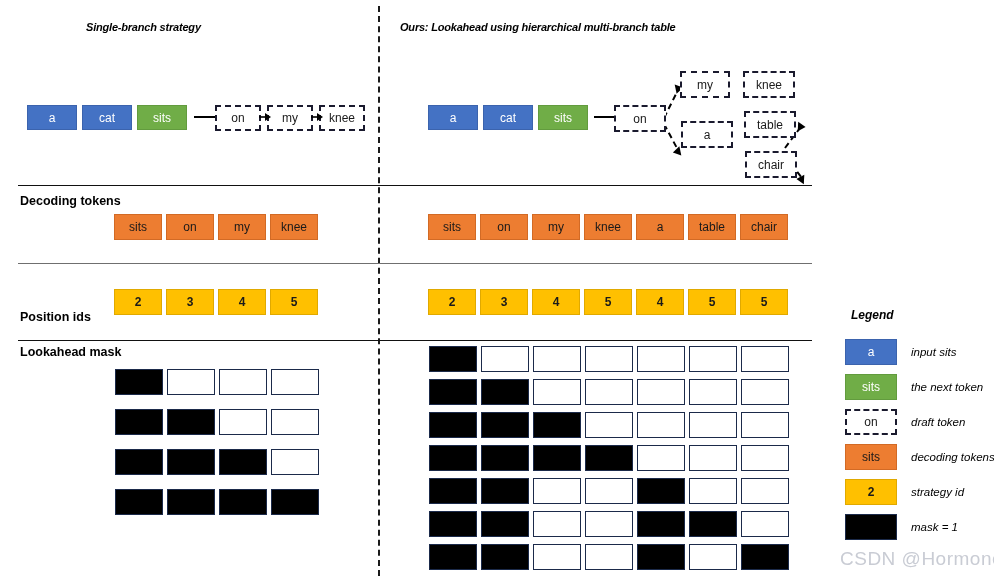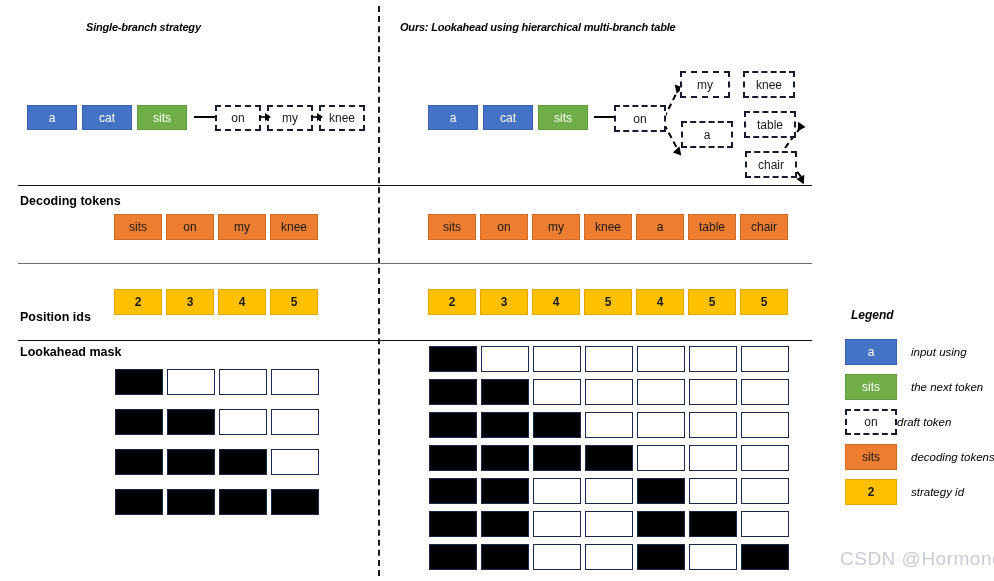--- a/index.html
+++ b/index.html
@@ -327,33 +327,37 @@
       <div class="cell on" style="width: 48px; height: 26px;"></div>
       <div class="cell off" style="width: 48px; height: 26px;"></div>
       <div class="cell on" style="width: 48px; height: 26px;"></div>
     </div>
   </div>
 
 <div class="abs legend-title" style="left:845px; top:308px;margin-left:6px;">Legend</div>
 <div class="abs" id="legend-list" style="left:845px; top:334px;">
     <div style="display: flex; align-items: center; height: 35px;">
       <div class="tok tok-input" style="width: 52px; height: 26px;">a</div>
-      <div class="legend-text" style="margin-left: 14px;">input using</div>
+      <div class="legend-text" style="margin-left: 14px;">input sits</div>
     </div>
     <div style="display: flex; align-items: center; height: 35px;">
       <div class="tok tok-next" style="width: 52px; height: 26px;">sits</div>
       <div class="legend-text" style="margin-left: 14px; text-align: right;">the next token</div>
     </div>
     <div style="display: flex; align-items: center; height: 35px;">
       <div class="tok tok-draft" style="width: 52px; height: 26px;">on</div>
-      <div class="legend-text" style="margin-left: 0;">draft token</div>
+      <div class="legend-text" style="margin-left: 14px;">draft token</div>
     </div>
     <div style="display: flex; align-items: center; height: 35px;">
       <div class="tok tok-dec" style="width: 52px; height: 26px;">sits</div>
       <div class="legend-text" style="margin-left: 14px;">decoding tokens</div>
     </div>
     <div style="display: flex; align-items: center; height: 35px;">
       <div class="tok tok-pos" style="width: 52px; height: 26px;">2</div>
       <div class="legend-text" style="margin-left: 14px;">strategy id</div>
     </div>
+    <div style="display: flex; align-items: center; height: 35px;">
+      <div class="legend-sw mask-on"></div>
+      <div class="legend-text" style="margin-left: 14px;">mask = 1</div>
+    </div>
   </div>
 
 <div class="abs watermark" style="left:840px; top:548px;">CSDN @Hormoney</div>
 
 </body></html>

